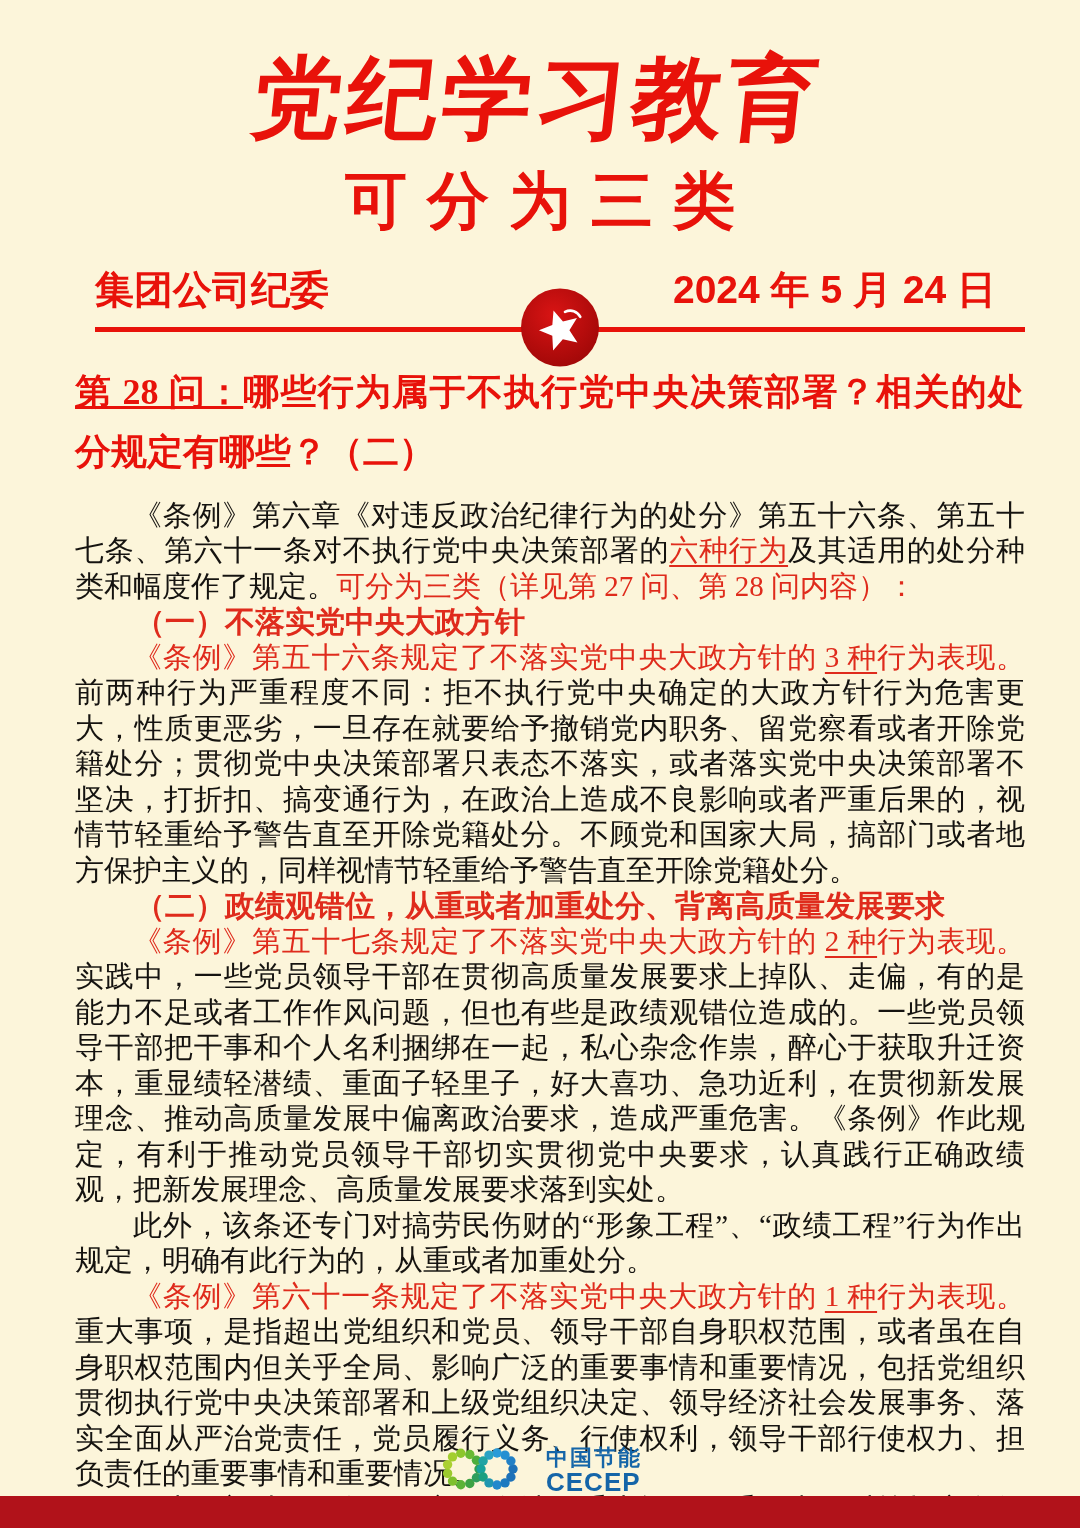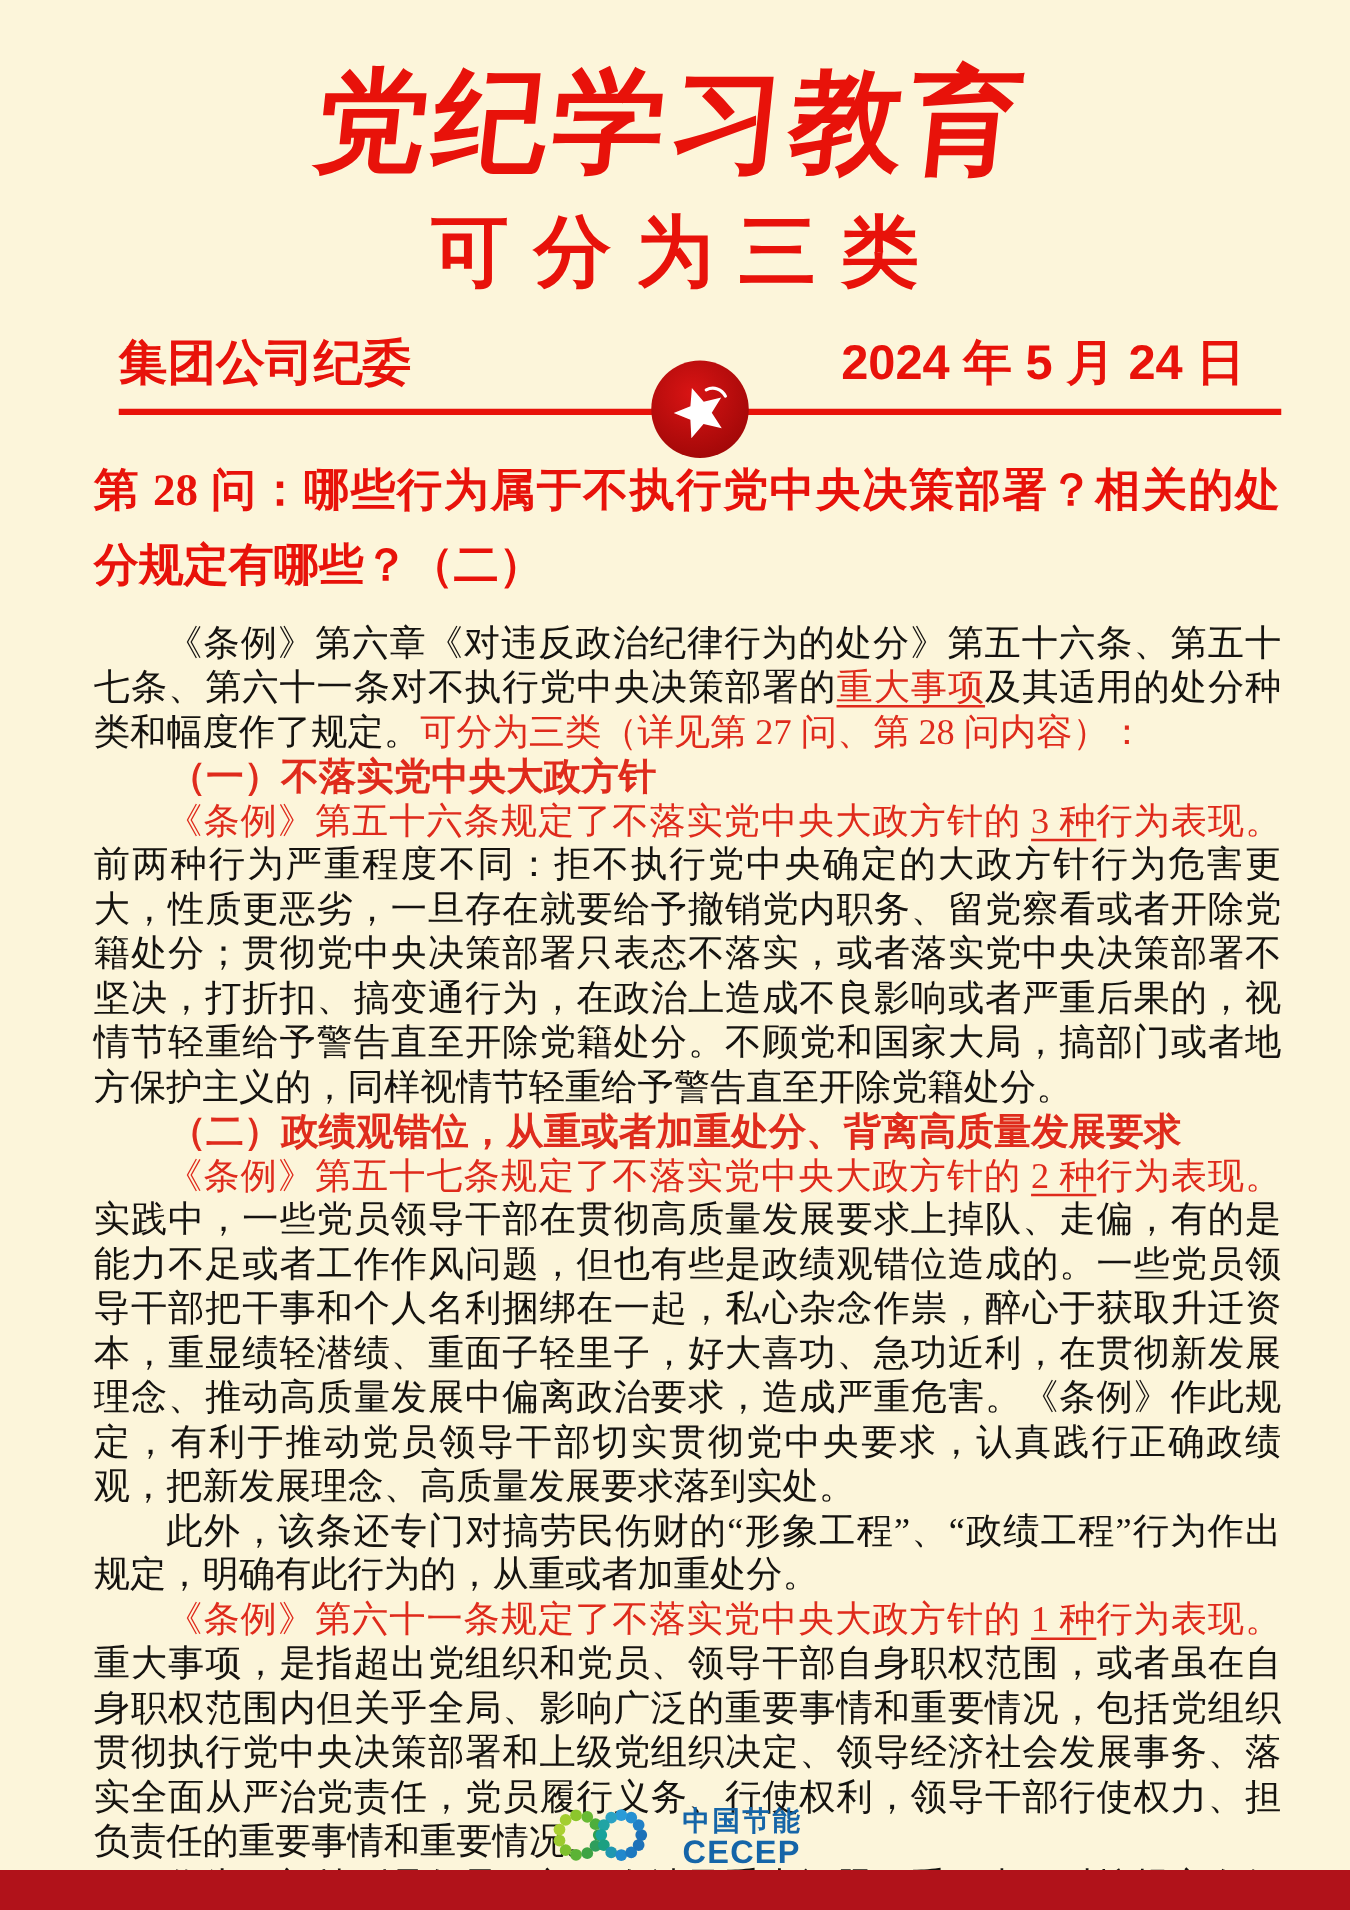--- a/index.html
+++ b/index.html
@@ -71,20 +71,21 @@
     font-family:"Liberation Sans",sans-serif;
     font-weight:700;
     font-size:36px;
     line-height:60px;
     color:var(--red-bright);
     text-align:justify;
   }
   .question .q-label{
     font-family:"Liberation Serif",serif;
     font-weight:700;
+    text-decoration:underline;
   }
   
   .content{
     margin:16px 55px 0 75px;
     font-size:29px;
     line-height:35.5px;
     color:var(--ink);
     text-align:justify;
   }
   .content p{margin:0;text-indent:2em;}
@@ -158,21 +159,21 @@
       </span>
     </div>
   </div>
 
   <div class="question">
     <span class="q-label">第 28 问：</span><span>哪些行为属于不执行党中央决策部署？相关的处分规定有哪些？（二）</span>
   </div>
 
   <div class="content">
 
-    <p><span>《条例》第六章《对违反政治纪律行为的处分》第五十六条、第五十七条、第六十一条对不执行党中央决策部署的</span><span class="em-underline">重大事项</span><span>及其适用的处分种类和幅度作了规定。</span><span class="red">可分为三类（详见第 27 问、第 28 问内容）：</span></p>
+    <p><span>《条例》第六章《对违反政治纪律行为的处分》第五十六条、第五十七条、第六十一条对不执行党中央决策部署的</span><span class="em-underline">六种行为</span><span>及其适用的处分种类和幅度作了规定。</span><span class="red">可分为三类（详见第 27 问、第 28 问内容）：</span></p>
 
     <p class="section-heading">（一）不落实党中央大政方针</p>
 
     <p><span class="red">《条例》第五十六条规定了不落实党中央大政方针的 </span><span class="em-underline">3 种</span><span class="red">行为表现。</span><span>前两种行为严重程度不同：拒不执行党中央确定的大政方针行为危害更大，性质更恶劣，一旦存在就要给予撤销党内职务、留党察看或者开除党籍处分；贯彻党中央决策部署只表态不落实，或者落实党中央决策部署不坚决，打折扣、搞变通行为，在政治上造成不良影响或者严重后果的，视情节轻重给予警告直至开除党籍处分。不顾党和国家大局，搞部门或者地方保护主义的，同样视情节轻重给予警告直至开除党籍处分。</span></p>
 
     <p class="section-heading">（二）政绩观错位，从重或者加重处分、背离高质量发展要求</p>
 
     <p><span class="red">《条例》第五十七条规定了不落实党中央大政方针的 </span><span class="em-underline">2 种</span><span class="red">行为表现。</span><span>实践中，一些党员领导干部在贯彻高质量发展要求上掉队、走偏，有的是能力不足或者工作作风问题，但也有些是政绩观错位造成的。一些党员领导干部把干事和个人名利捆绑在一起，私心杂念作祟，醉心于获取升迁资本，重显绩轻潜绩、重面子轻里子，好大喜功、急功近利，在贯彻新发展理念、推动高质量发展中偏离政治要求，造成严重危害。《条例》作此规定，有利于推动党员领导干部切实贯彻党中央要求，认真践行正确政绩观，把新发展理念、高质量发展要求落到实处。</span></p>
 
     <p>此外，该条还专门对搞劳民伤财的“形象工程”、“政绩工程”行为作出规定，明确有此行为的，从重或者加重处分。</p>

